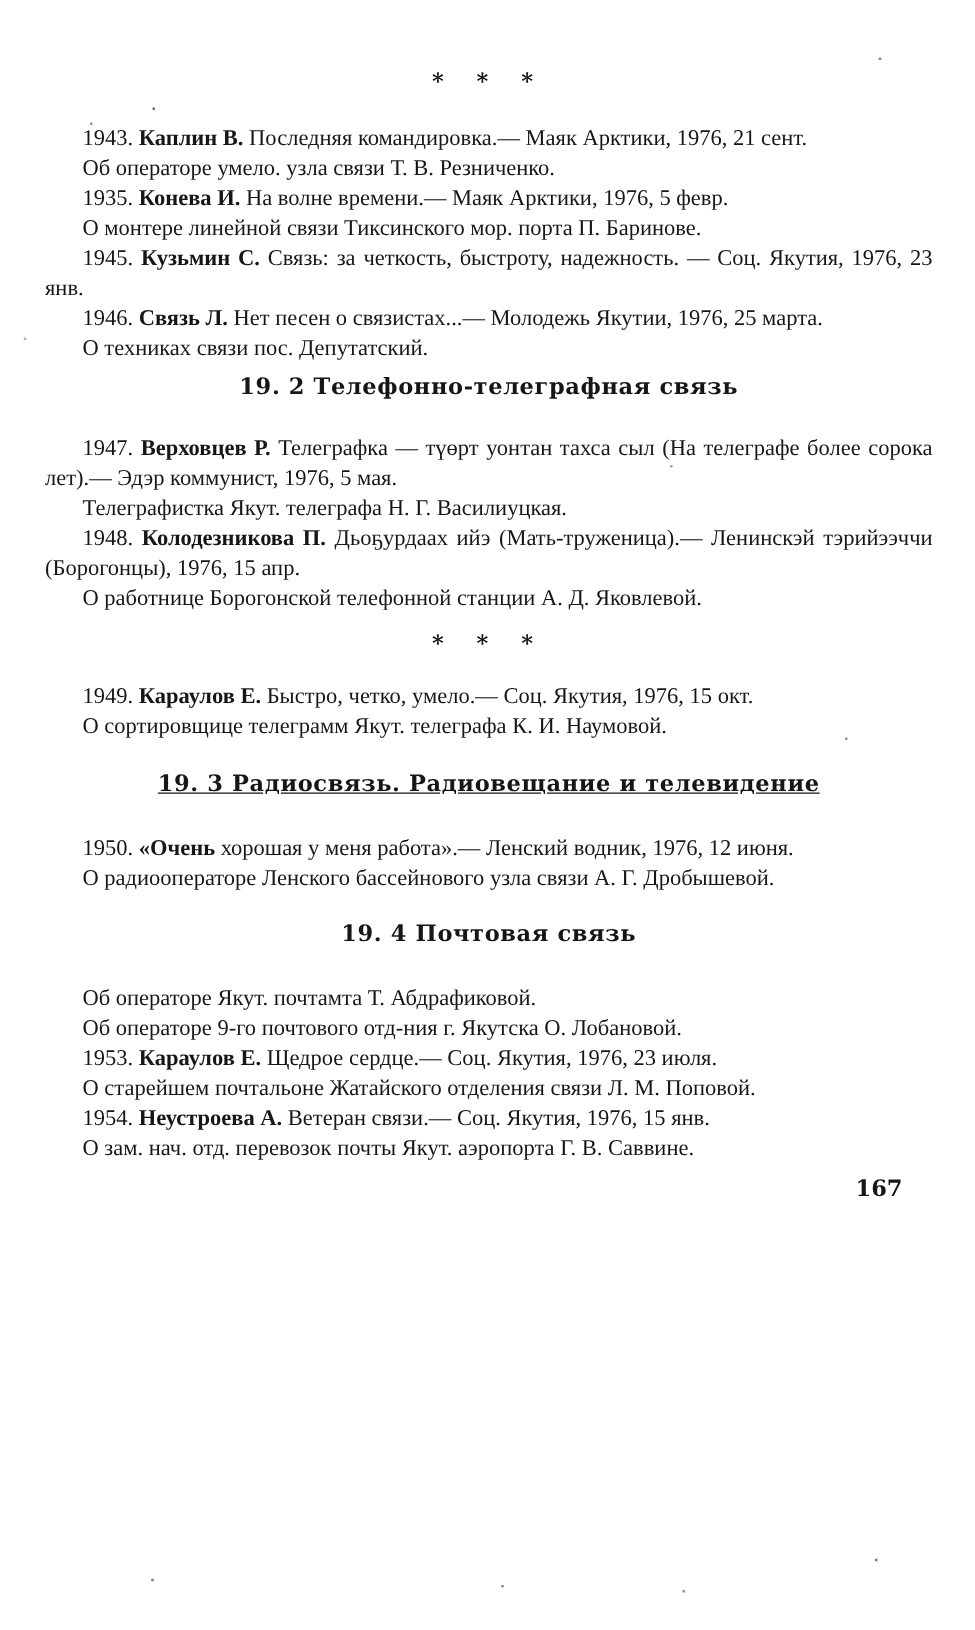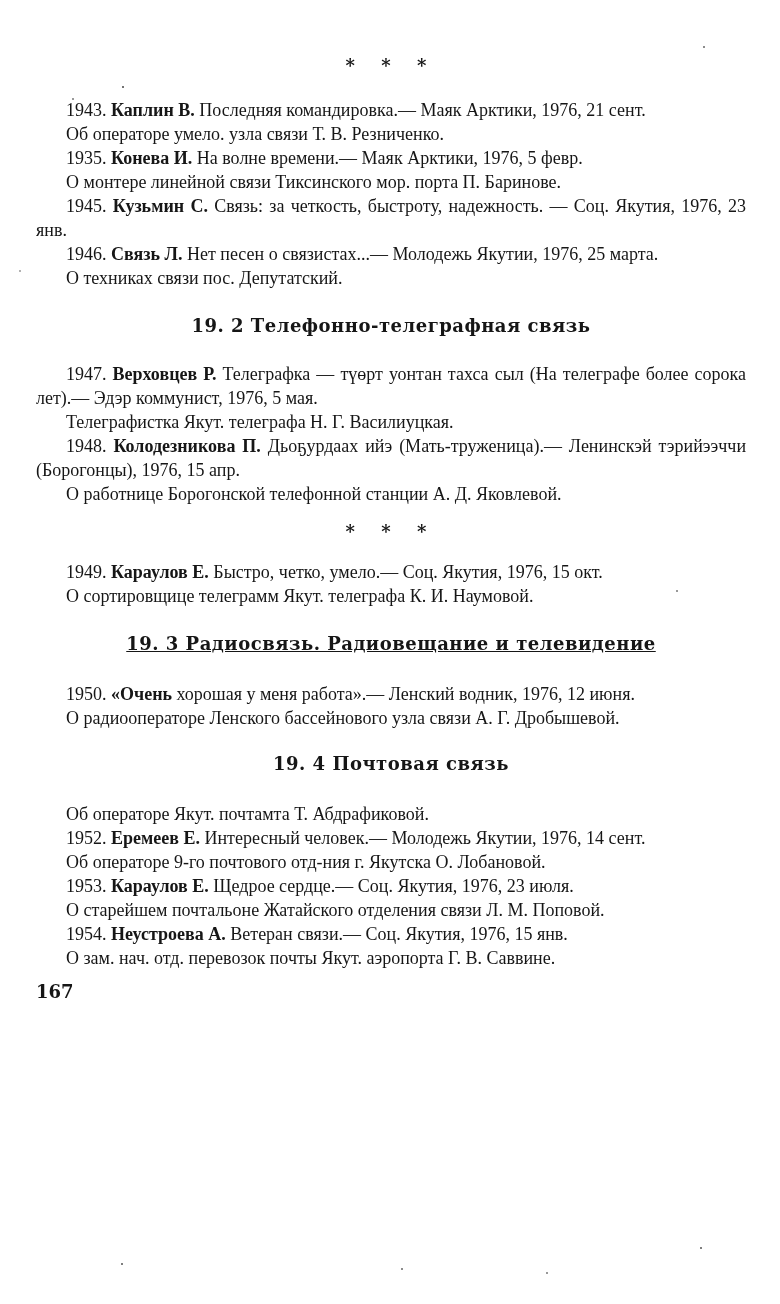--- a/index.html
+++ b/index.html
@@ -28,27 +28,27 @@
     text-align: justify;
     text-indent: 30px;
     font-family: Liberation Serif, serif;
   }
   p.entry .author { font-weight: bold; }
   h2.heading {
     font-size: 18px;
     line-height: 24px;
     font-weight: bold;
     text-align: center;
-    margin: 24px 0 24px 0;
+    margin: 8px 0 24px 0;
     letter-spacing: 0.5px;
   }
   h2.heading.h3 { margin: 24px 0 26px 0; text-decoration: underline; }
   h2.heading.h4 { margin: 22px 0 26px 0; }
   .pagenum {
-    text-align: left;
+    text-align: right;
     margin-top: 10px;
     padding-right: 24px;
     font-weight: bold;
   }
   
   .noise {
     position: absolute;
     left: 0; top: 0;
     width: 2px; height: 2px;
     background: transparent;
@@ -99,21 +99,20 @@
 
   <h2 class="heading h3">19. 3 Радиосвязь. Радиовещание и телевидение</h2>
 
   <p class="entry"><span>1950.</span> <span class="author">«Очень</span> <span>хорошая у меня работа».— Ленский водник, 1976, 12 июня.</span></p>
   <p class="note">О радиооператоре Ленского бассейнового узла связи А. Г. Дробышевой.</p>
 
   <h2 class="heading h4">19. 4 Почтовая связь</h2>
 
   <p class="note">Об операторе Якут. почтамта Т. Абдрафиковой.</p>
 
-  <p class="entry"><span>1952.</span> <span class="author">Еремеев Е.</span> <span>Интересный человек.— Молодежь Якутии, 1976, 14 сент.</span></p>
   <p class="note">Об операторе 9-го почтового отд-ния г. Якутска О. Лобановой.</p>
 
   <p class="entry"><span>1953.</span> <span class="author">Караулов Е.</span> <span>Щедрое сердце.— Соц. Якутия, 1976, 23 июля.</span></p>
   <p class="note">О старейшем почтальоне Жатайского отделения связи Л. М. Поповой.</p>
 
   <p class="entry"><span>1954.</span> <span class="author">Неустроева А.</span> <span>Ветеран связи.— Соц. Якутия, 1976, 15 янв.</span></p>
   <p class="note">О зам. нач. отд. перевозок почты Якут. аэропорта Г. В. Саввине.</p>
 
   <div class="pagenum">167</div>
 </div>

